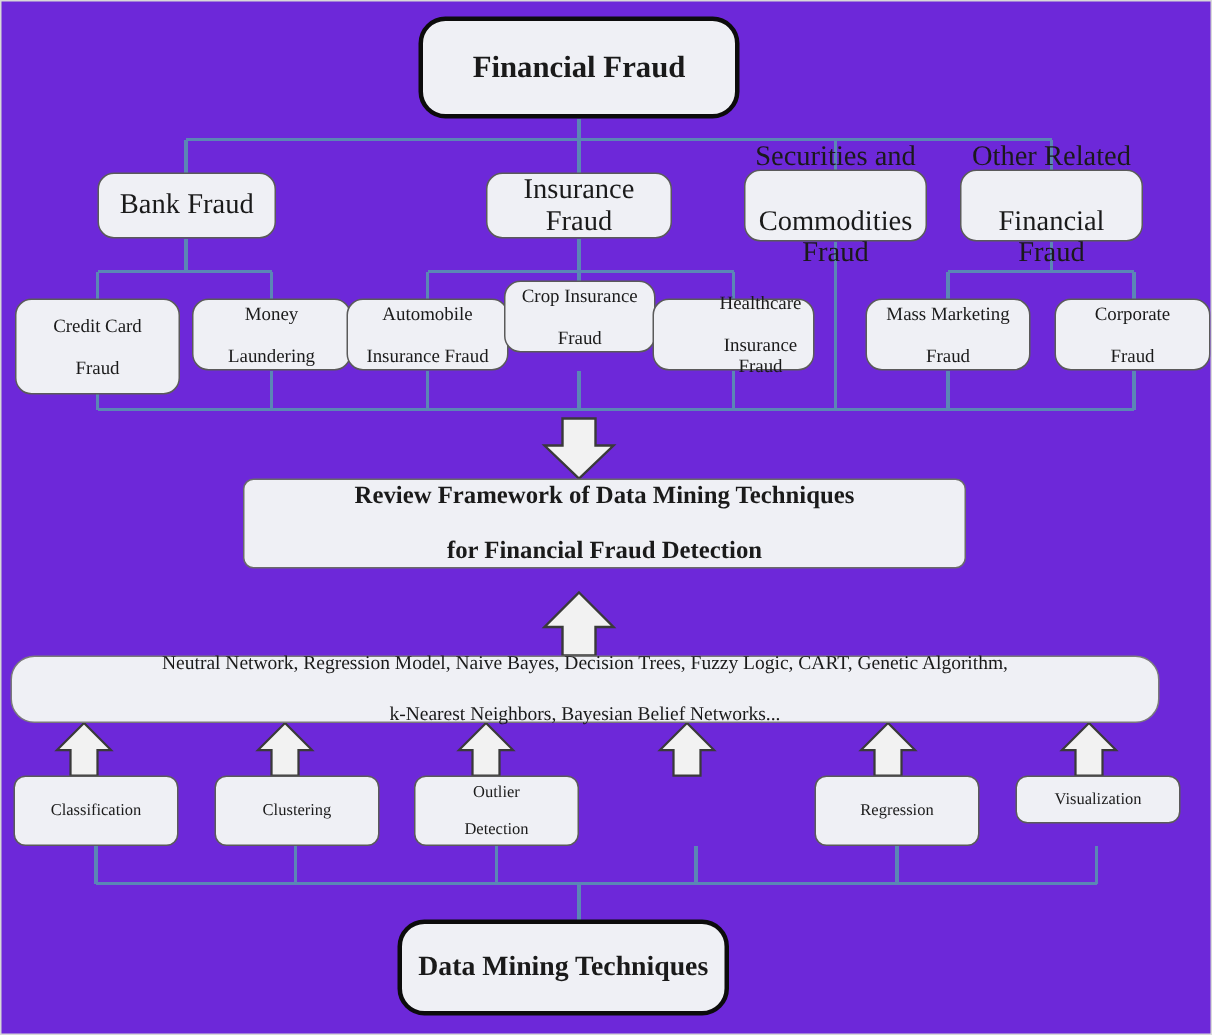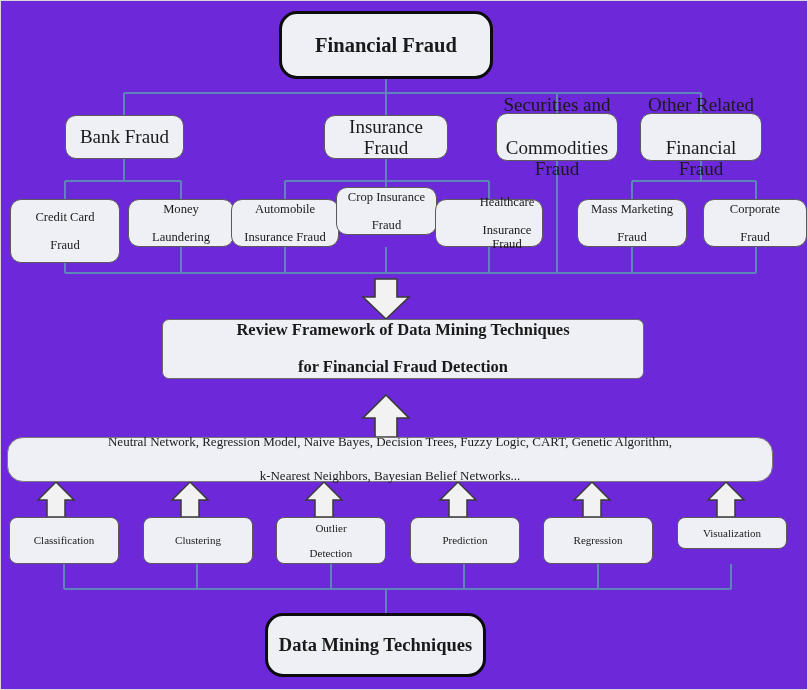--- a/index.html
+++ b/index.html
@@ -235,23 +235,20 @@
     <span>Clustering</span>
   </div>
 
   <div class="node square t-tech" style="left:275px;top:516px;width:110px;height:47px;">
     <span>
       <span>Outlier</span><br>
       <span>Detection</span>
     </span>
   </div>
 
-  <div class="node square t-tech" style="left:409px;top:516px;width:110px;height:47px;">
-    <span>Prediction</span>
-  </div>
 
   <div class="node square t-tech" style="left:542px;top:516px;width:110px;height:47px;">
     <span>Regression</span>
   </div>
 
   <div class="node square t-tech" style="left:676px;top:516px;width:110px;height:32px;">
     <span>Visualization</span>
   </div>
 
   <div class="node heavy t-bottom" style="left:264px;top:612px;width:221px;height:64px;">

